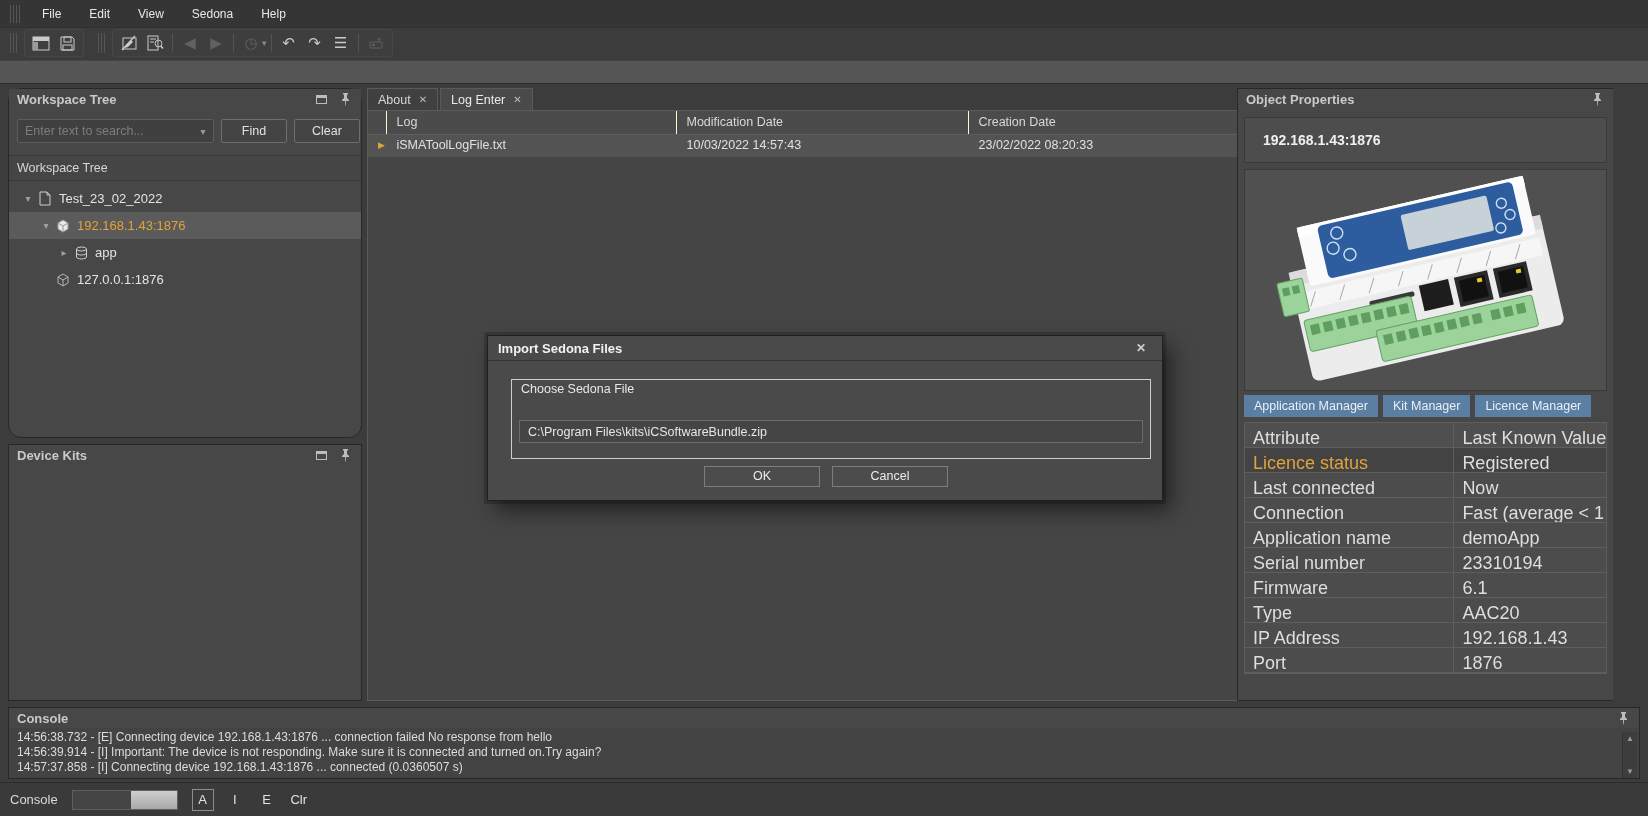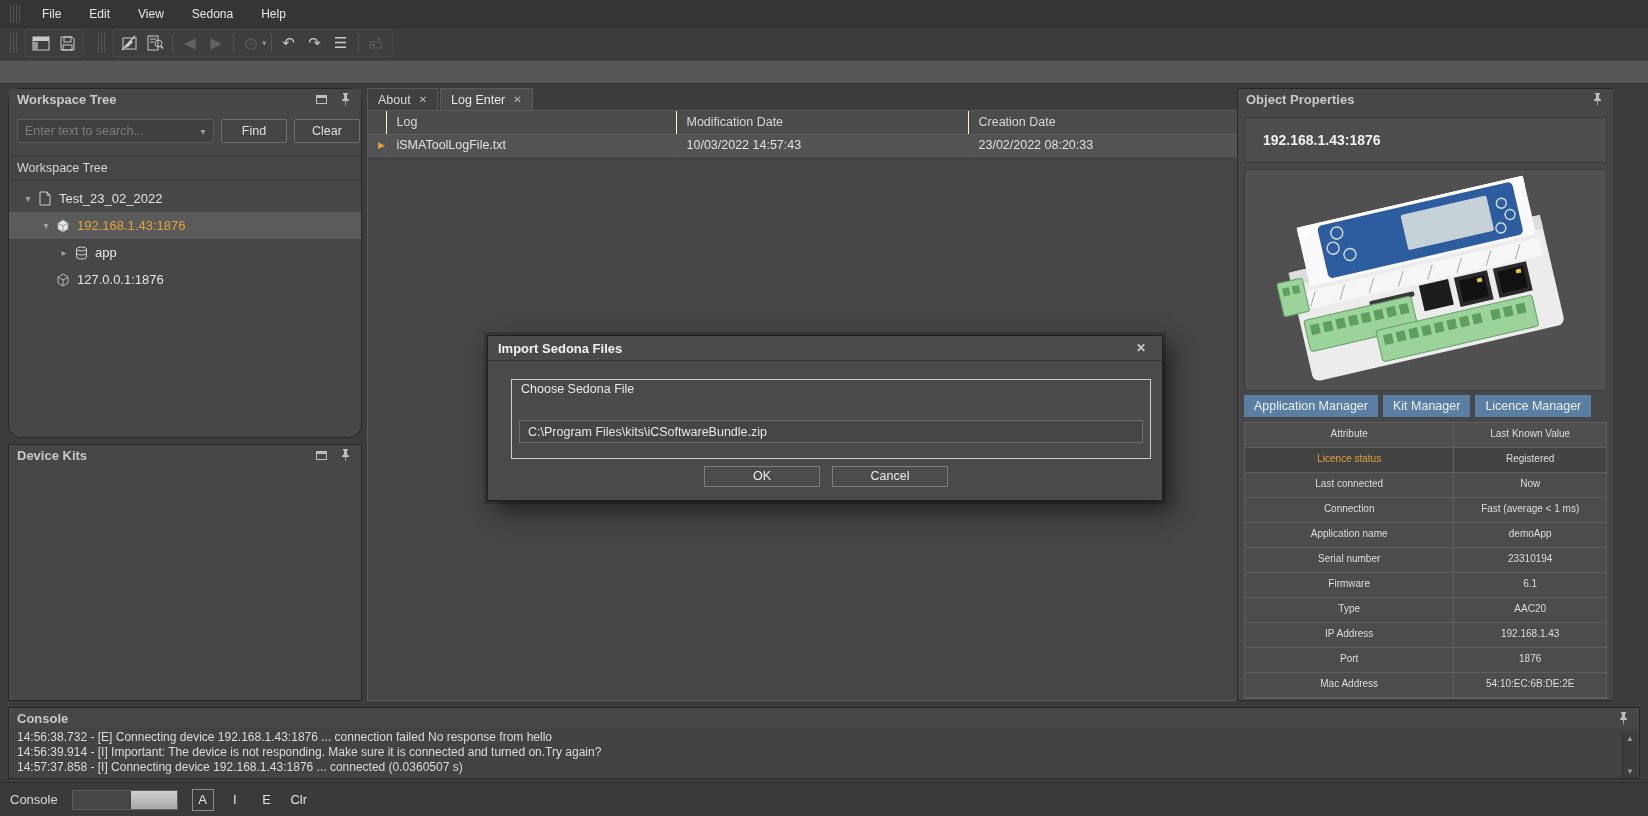--- a/index.html
+++ b/index.html
@@ -84,21 +84,21 @@
   
   #objprops { position:absolute; left:1237px; top:88px; width:376px; height:613px;
     background:#474747; border:1px solid #282828; border-right:none; overflow:hidden; }
   .op-title-box { margin:8px 6px 6px 6px; height:46px; background:#4d4d4d; border:1px solid #3a3a3a;
     display:flex; align-items:center; padding-left:18px; font-weight:bold; font-size:14px; color:#f0f0f0; }
   .op-image { margin:2px 6px 4px 6px; height:222px; background:#505050; border:1px solid #3a3a3a;
     display:flex; align-items:center; justify-content:center; overflow:hidden; }
   .op-buttons { display:flex; gap:5px; margin:2px 6px 5px 6px; }
   .blue-btn { height:22px; background:#5b7ea3; color:#e9eff6; font-size:12.5px;
     display:flex; align-items:center; justify-content:center; padding:0 10px; white-space:nowrap; }
-  .op-table { margin:0 6px; border:1px solid #5e5e5e; font-size:10px;text-align:center; }
+  .op-table { margin:0 6px; border:1px solid #5e5e5e; font-size:18px; }
   .op-row { display:flex; height:25px; border-bottom:1px solid #5e5e5e; background:#4c4c4c; }
   .op-row.hdr { height:25px; background:#4f4f4f; }
   .op-row.sel { background:#434343; }
   .op-row .c1 { width:58%; padding:5px 8px; border-right:1px solid #5e5e5e; color:#dedede;
     overflow:hidden; white-space:nowrap; }
   .op-row .c2 { width:42%; padding:5px 8px; color:#dedede; overflow:hidden; white-space:nowrap; }
   .op-row.sel .c1 { color:#e0a23a; }
 
   
   #console { position:absolute; left:8px; top:707px; width:1632px; height:72px;
@@ -466,24 +466,20 @@
         <div class="c2">AAC20</div>
       </div>
       <div class="op-row">
         <div class="c1">IP Address</div>
         <div class="c2">192.168.1.43</div>
       </div>
       <div class="op-row">
         <div class="c1">Port</div>
         <div class="c2">1876</div>
       </div>
-      <div class="op-row">
-        <div class="c1">Mac Address</div>
-        <div class="c2">54:10:EC:6B:DE:2E</div>
-      </div>
     </div>
   </div>
 
   <div id="console">
     <div class="panel-header">
       <span>Console</span>
       <span class="spacer"></span>
       <span class="hdr-ico pin-ico">
         <svg width="9" height="13" viewBox="0 0 9 13">
             <path d="M2 0h5v1L6 2v3l2 2v1H5v4L4.5 13 4 8H1V7l2-2V2L2 1z" fill="#bdbdbd"></path>

